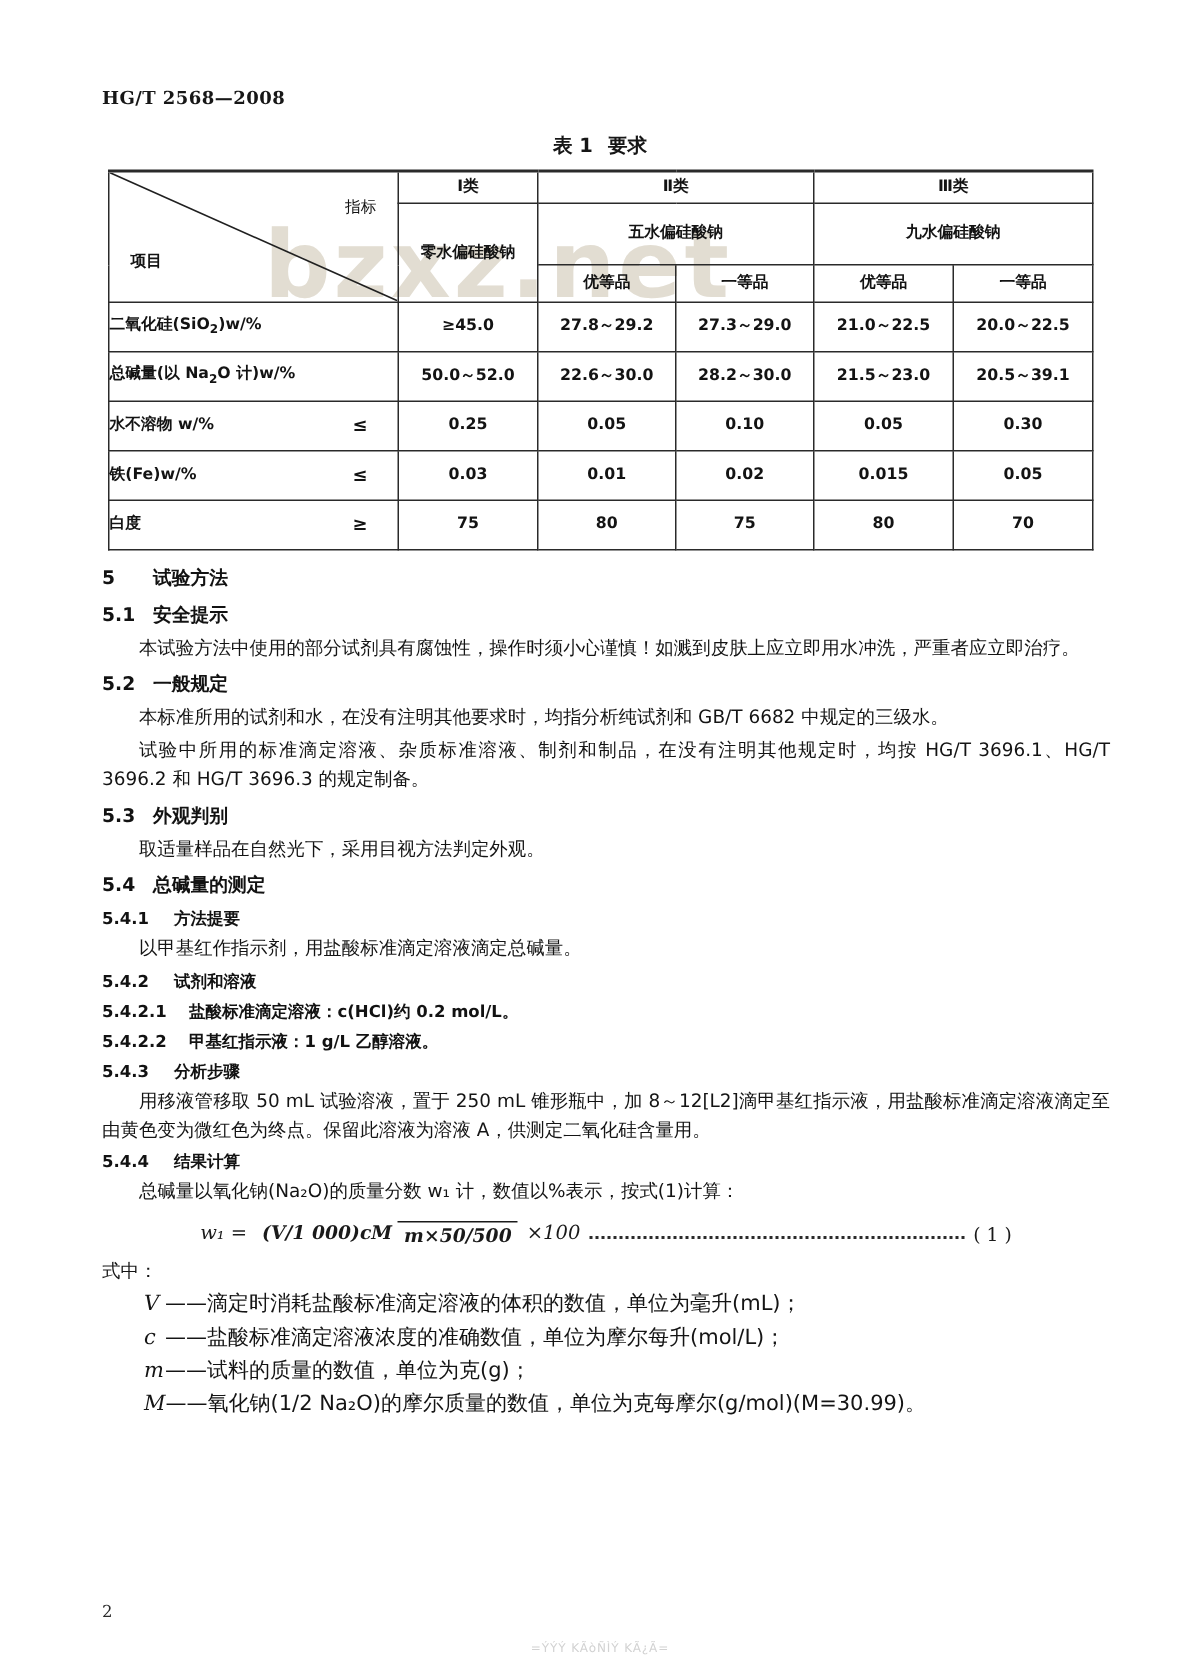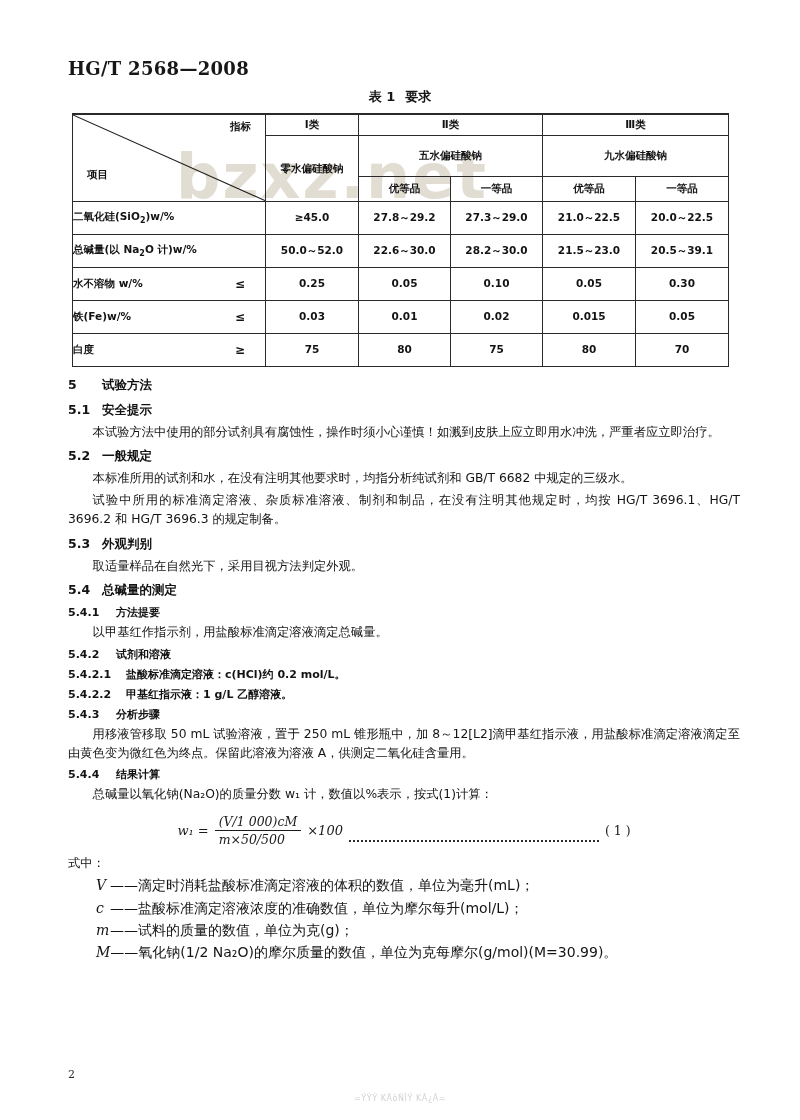--- a/index.html
+++ b/index.html
@@ -19,21 +19,21 @@
     position: absolute;
     inset: 0;
     padding: 0;
   }
 
   
   .doc-header {
     position: absolute;
     left: 68px;
     top: 58px;
-    font-size: 18px;
+    font-size: 12px;
     font-weight: 700;
     letter-spacing: 0.3px;
     color: #171717;
     font-family: "DejaVu Serif", "Liberation Serif", serif;
   }
 
   
   .watermark {
     position: absolute;
     left: 176px;
@@ -91,22 +91,22 @@
     text-align: left !important;
     overflow: hidden;
   }
   .corner .diag {
     position: absolute;
     inset: 0;
   }
   .corner .lbl-idx {
     position: absolute;
     right: 14px;
-    top: 5px;
-    font-weight: 700;
+    top: 17px;
+    font-weight: 400;
     font-size: 10.5px;
   }
   .corner .lbl-item {
     position: absolute;
     left: 14px;
     bottom: 20px;
     font-weight: 700;
     font-size: 10.5px;
   }
 
@@ -176,23 +176,25 @@
     font-size: 13px;
   }
   .formula {
     display: inline-flex;
     align-items: center;
     gap: 4px;
     font-style: italic;
   }
   .frac {
     display: inline-flex;
-    flex-direction: column;
+    flex-direction: row;
+    align-items: center;
     vertical-align: middle;
     margin: 0 2px;
+    font-weight: bold;
   }
   .frac .nume { padding: 0 4px 1px 4px; font-size: 12.5px; }
   .frac .deno { padding: 1px 4px 0 4px; border-top: 1px solid #1a1a1a; font-size: 12.5px; }
   .dotfill {
     flex: 0 0 auto;
     width: 250px;
     margin: 0 6px;
     border-bottom: 2px dotted #2b2b2b;
     height: 10px;
     align-self: flex-end;

